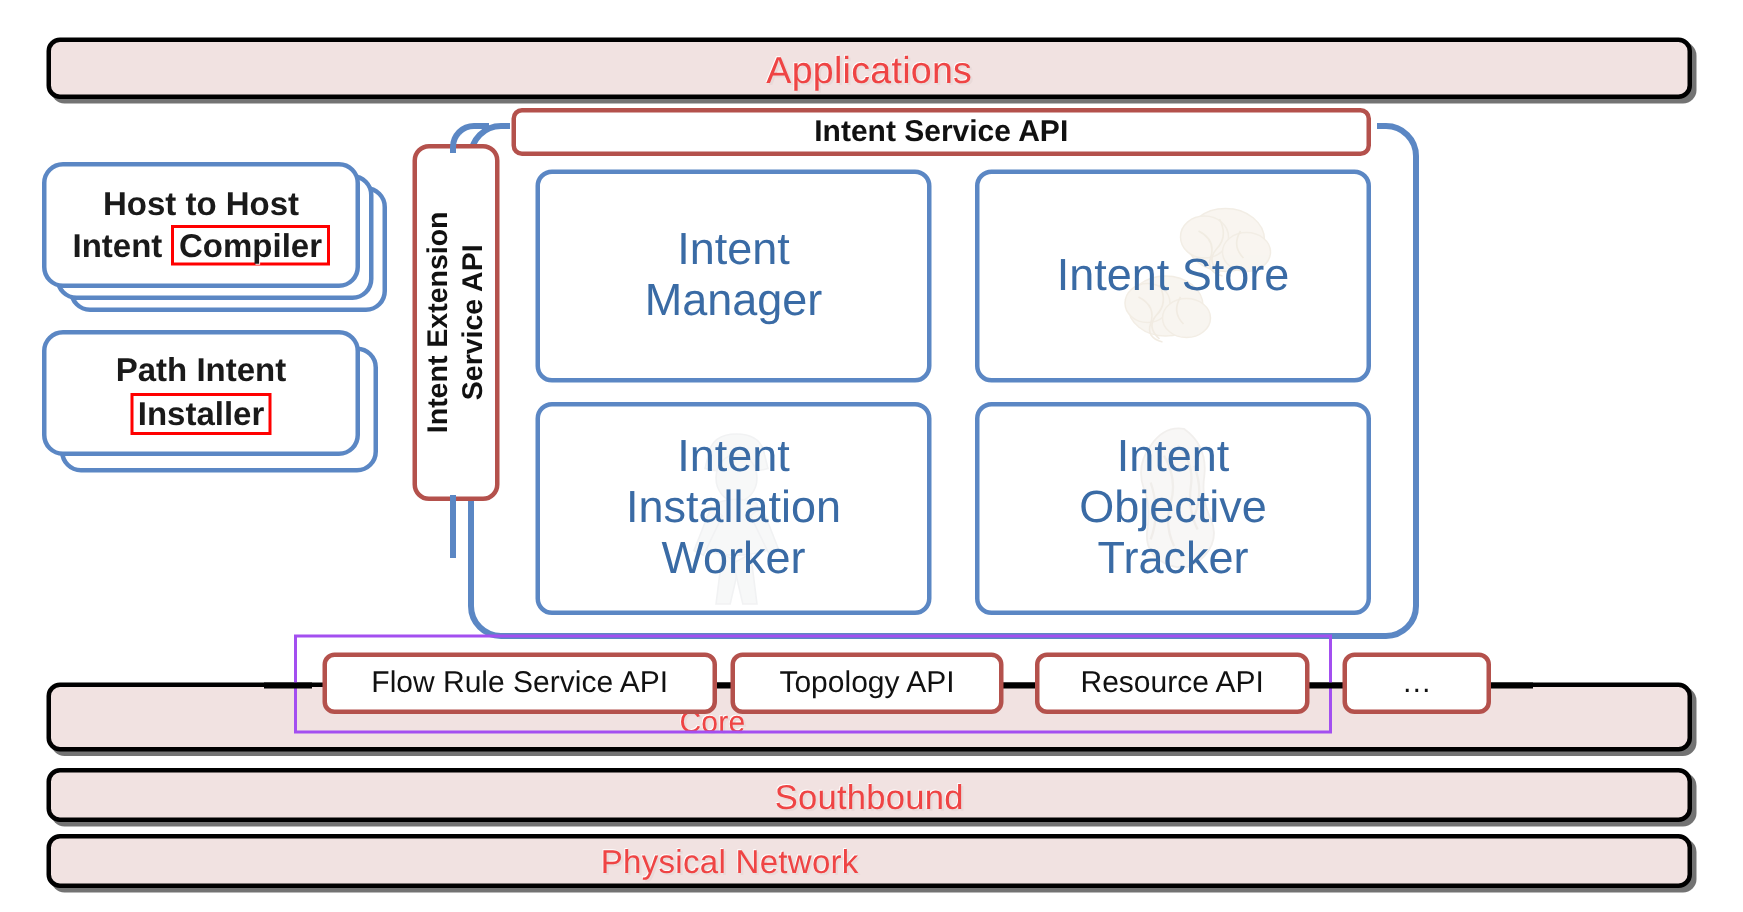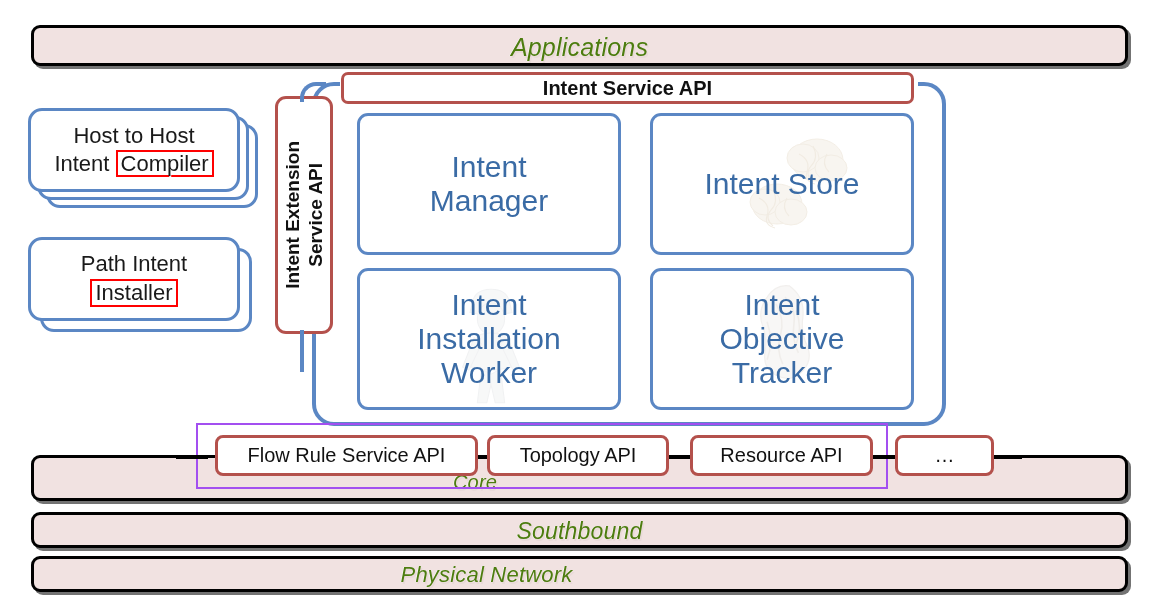--- a/index.html
+++ b/index.html
@@ -26,23 +26,22 @@
     border: 3px solid #000000;
     border-radius: 9px;
     box-sizing: border-box;
     box-shadow: 3px 3px 0 rgba(0,0,0,0.55);
   }
   .layer-label {
     position: absolute;
     left: 0;
     right: 0;
     text-align: center;
-    font-style: italic;
     font-weight: 400;
-    color: #4d7c0f;
+    color: #ef4444;
     text-shadow: 1.5px 1.5px 0 #e9dad9, -0.5px -0.5px 0 #ffffff;
     letter-spacing: 0.2px;
     white-space: nowrap;
     pointer-events: none;
   }
 
   
   .app-stack {
     position: absolute;
   }
@@ -57,20 +56,21 @@
     display: flex;
     flex-direction: column;
     align-items: center;
     justify-content: center;
     color: #1a1a1a;
   }
   .app-line {
     white-space: nowrap;
     line-height: 1.18;
     text-shadow: 0.7px 0.7px 0 rgba(255,255,255,0.9);
+    font-weight: bold;
   }
   .app-line .boxed {
     border: 2px solid #ff0000;
     padding: 0 3px;
     display: inline-block;
     line-height: 1.06;
   }
 
   
   .api-pill {
@@ -188,21 +188,21 @@
     <div class="app-card" style="left:18px; top:16px; width:212px; height:84px;"></div>
     <div class="app-card" style="left:9px; top:8px; width:212px; height:84px;"></div>
     <div class="app-card app-card-front" style="left:0px; top:0px; width:212px; height:84px;">
       <div class="app-line" style="font-size:22px;">Host to Host</div>
       <div class="app-line" style="font-size:22px; margin-top:1px;">
         <span>Intent </span><span class="boxed">Compiler</span>
       </div>
     </div>
   </div>
 
-  <div class="app-stack" style="left:28px; top:237px; width:240px; height:105px;">
+  <div class="app-stack" style="left:28px; top:220px; width:240px; height:105px;">
     <div class="app-card" style="left:12px; top:11px; width:212px; height:84px;"></div>
     <div class="app-card app-card-front" style="left:0px; top:0px; width:212px; height:84px;">
       <div class="app-line" style="font-size:22px;">Path Intent</div>
       <div class="app-line" style="font-size:22px; margin-top:2px;">
         <span class="boxed">Installer</span>
       </div>
     </div>
   </div>
 
   <div id="framework-container" style="left:312px; top:82px; width:634px; height:344px;"></div>

